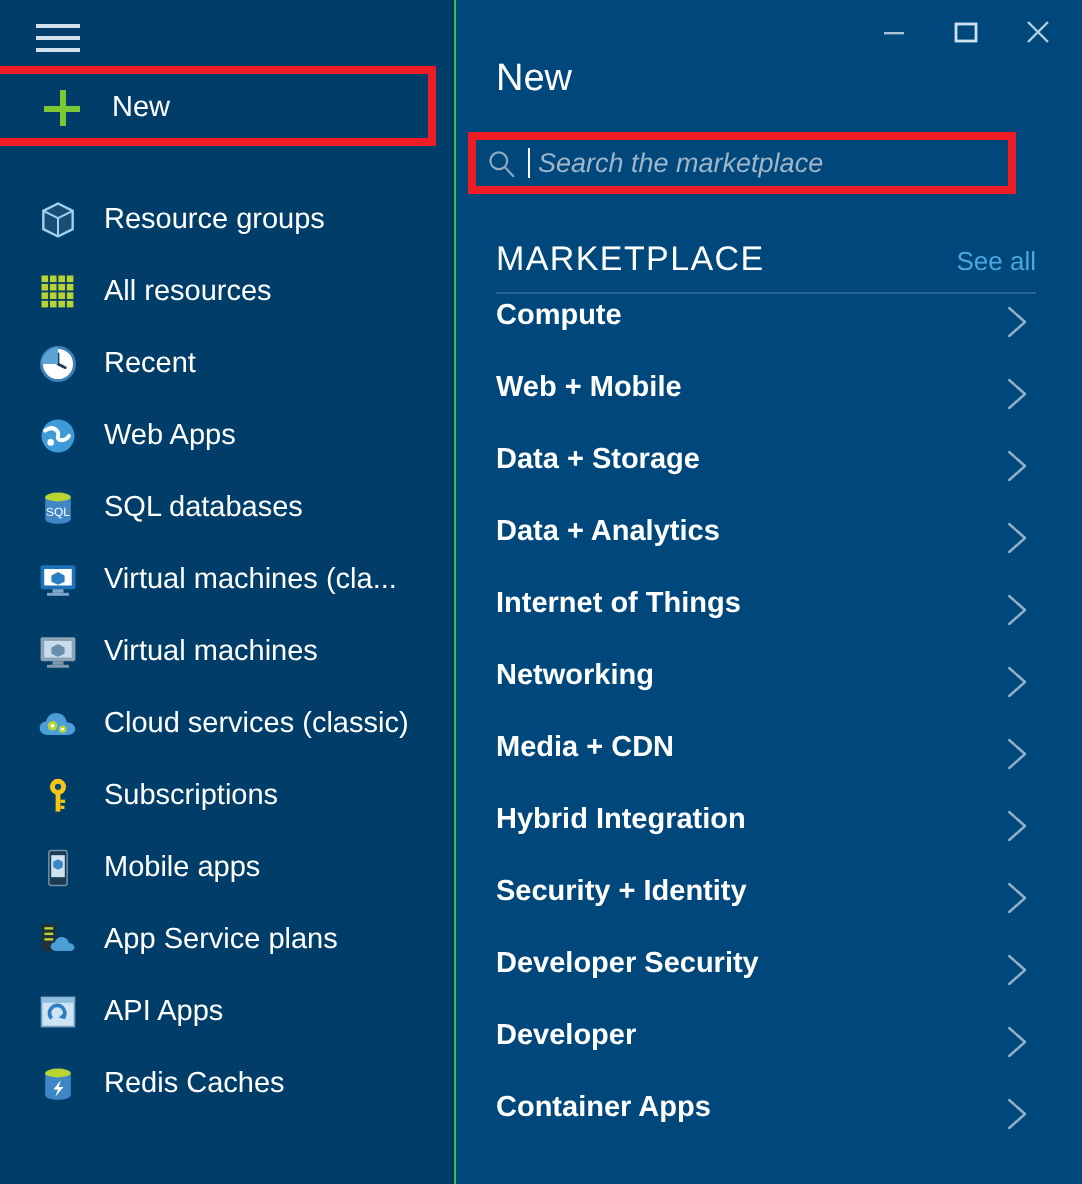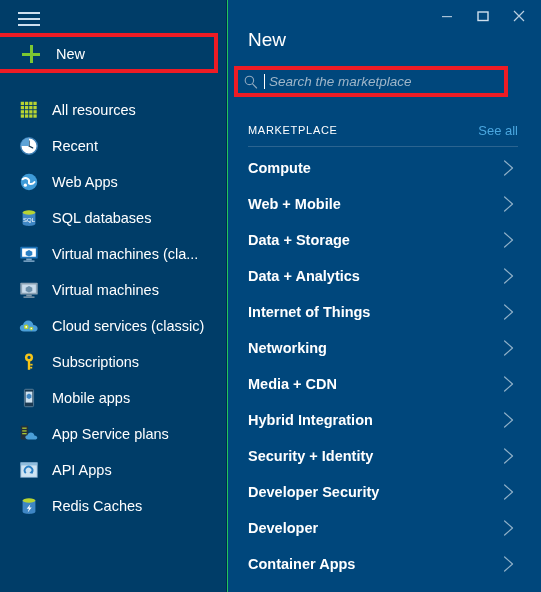--- a/index.html
+++ b/index.html
@@ -186,21 +186,21 @@
     position: absolute;
     left: 20px; top: 121px;
     width: 270px;
     height: 18px;
     display: flex;
     align-items: center;
     justify-content: space-between;
   }
   #mk-head .t {
     color: #ffffff;
-    font-size: 11px;
+    font-size: 17px;
     letter-spacing: 0.7px;
   }
   #mk-head .see {
     color: #4aa7e0;
     font-size: 13px;
     cursor: pointer;
   }
   #mk-divider {
     position: absolute;
     left: 20px; top: 146px;
@@ -212,21 +212,21 @@
   
   #mk-list {
     position: absolute;
     left: 20px; top: 150px;
     width: 270px;
   }
   .mk-item {
     position: relative;
     height: 36px;
     display: flex;
-    align-items: center;
+    align-items: flex-start;
     justify-content: space-between;
     cursor: pointer;
   }
   .mk-item .lbl {
     color: #ffffff;
     font-size: 14.5px;
     font-weight: bold;
   }
   .mk-item .chev {
     display: block;
@@ -247,20 +247,27 @@
       <i></i>
     </div>
 
     <div id="new-row">
       <span class="plus"></span>
       <span class="lbl">New</span>
     </div>
     <div id="new-highlight"></div>
 
     <div id="nav-list">
+        <div class="nav-item">
+          <svg viewBox="0 0 24 24" class="ico">
+            <path d="M12 3 L20 7 L20 17 L12 21 L4 17 L4 7 Z" fill="#1a4d75" stroke="#9fd2f0" stroke-width="1.3"></path>
+            <path d="M4 7 L12 11 L20 7 M12 11 L12 21" fill="none" stroke="#9fd2f0" stroke-width="1.1"></path>
+          </svg>
+          <span class="lbl">Resource groups</span>
+        </div>
         <div class="nav-item">
           <svg viewBox="0 0 24 24" class="ico">
             <rect x="3" y="3" width="3.6" height="3.6" fill="#b8d432"></rect>
             <rect x="7.6" y="3" width="3.6" height="3.6" fill="#b8d432"></rect>
             <rect x="12.2" y="3" width="3.6" height="3.6" fill="#b8d432"></rect>
             <rect x="16.799999999999997" y="3" width="3.6" height="3.6" fill="#b8d432"></rect>
             <rect x="3" y="7.6" width="3.6" height="3.6" fill="#b8d432"></rect>
             <rect x="7.6" y="7.6" width="3.6" height="3.6" fill="#b8d432"></rect>
             <rect x="12.2" y="7.6" width="3.6" height="3.6" fill="#b8d432"></rect>
             <rect x="16.799999999999997" y="7.6" width="3.6" height="3.6" fill="#b8d432"></rect>

